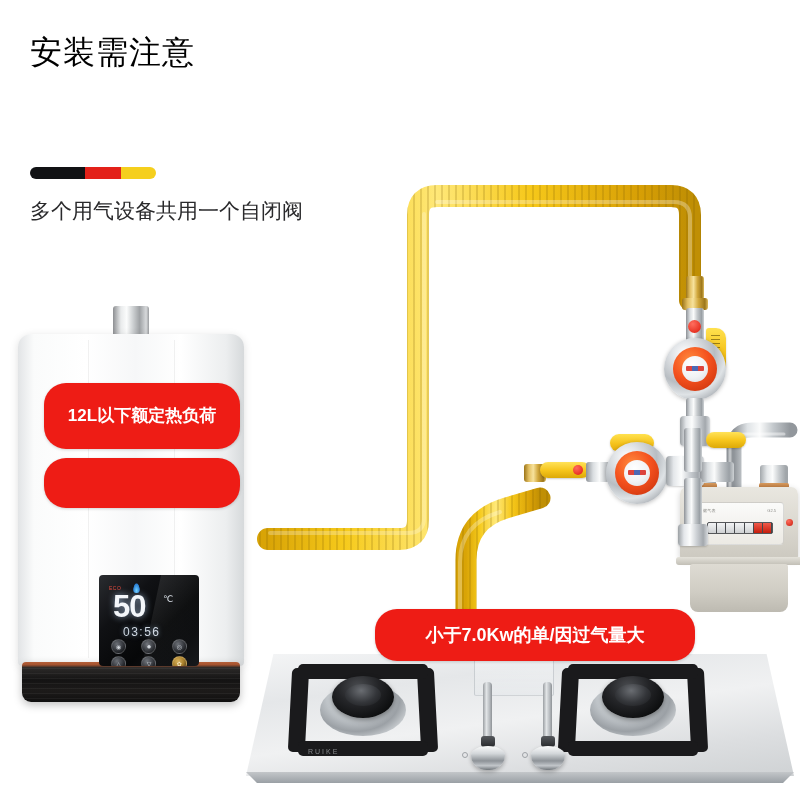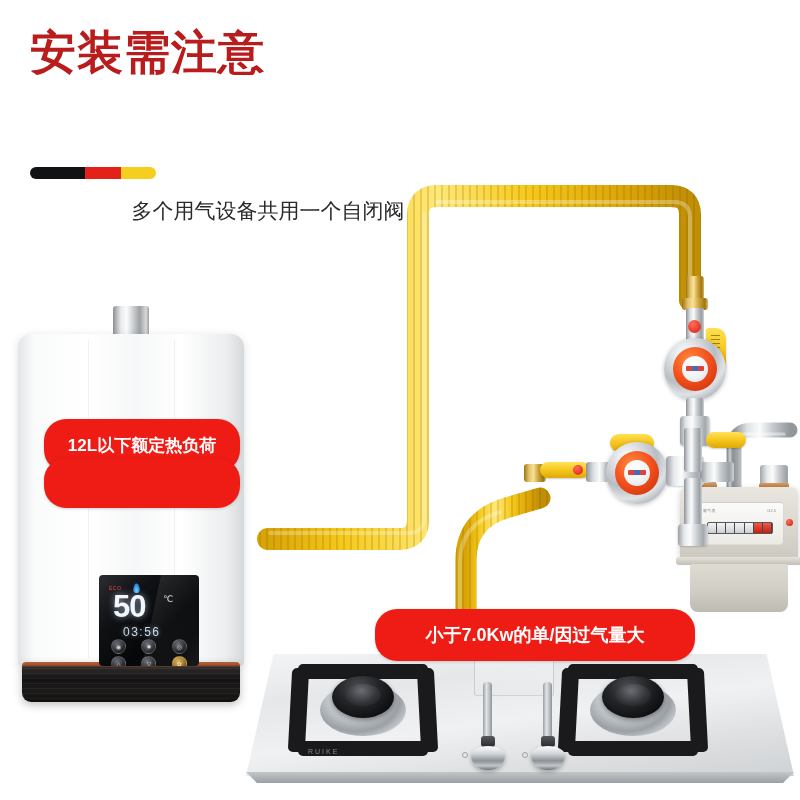--- a/index.html
+++ b/index.html
@@ -7,41 +7,41 @@
     width:800px;height:800px;overflow:hidden;
     background:#ffffff;
     font-family:"Liberation Sans","DejaVu Sans",sans-serif;
     position:relative;
   }
   #stage{position:absolute;inset:0;width:800px;height:800px;overflow:hidden;}
 
   
   .headline{position:absolute;left:30px;top:26px;width:640px;}
   .headline .ln{
-    font-size:46px;line-height:52px;font-weight:bold;color:#b91c1c;
+    font-size:32px;line-height:52px;font-weight:normal;color:#000000;
     letter-spacing:1px;white-space:nowrap;
   }
   .accent-bar{position:absolute;left:30px;top:167px;width:126px;height:12px;border-radius:6px;overflow:hidden;display:flex;}
   .accent-bar i{display:block;height:100%;}
   .accent-bar .c0{flex:0 0 44%;background:#111214;}
   .accent-bar .c1{flex:0 0 28%;background:#e32119;}
   .accent-bar .c2{flex:0 0 28%;background:#f5cf1d;}
 
-  .subtitle{position:absolute;left:38px;top:196px;width:460px;text-align:center;}
+  .subtitle{position:absolute;left:30px;top:196px;width:460px;}
   .subtitle .sl{font-size:21px;line-height:29px;color:#2a2a2c;white-space:nowrap;}
 
   
   .pill{
     position:absolute;background:#ee1c15;color:#fff;border-radius:22px;
     text-align:center;font-weight:bold;box-shadow:0 1px 3px rgba(0,0,0,.17);
     display:flex;flex-direction:column;justify-content:center;align-items:center;
     z-index:40;
   }
   .pill .pl{white-space:nowrap;}
-  #pill-a{left:44px;top:383px;width:196px;height:53px;font-size:17px;line-height:24px;margin-top:36px;}
+  #pill-a{left:44px;top:383px;width:196px;height:66px;font-size:17px;line-height:24px;}
   #pill-b{left:44px;top:458px;width:196px;height:50px;font-size:17px;line-height:24px;}
   #pill-c{left:375px;top:609px;width:320px;height:52px;font-size:18px;line-height:25px;}
 
   
   .hose{position:absolute;z-index:10;}
   .hose svg{display:block;overflow:visible;}
 
   
   #heater{position:absolute;left:18px;top:334px;width:226px;height:366px;z-index:20;}
   #heater .flue{

